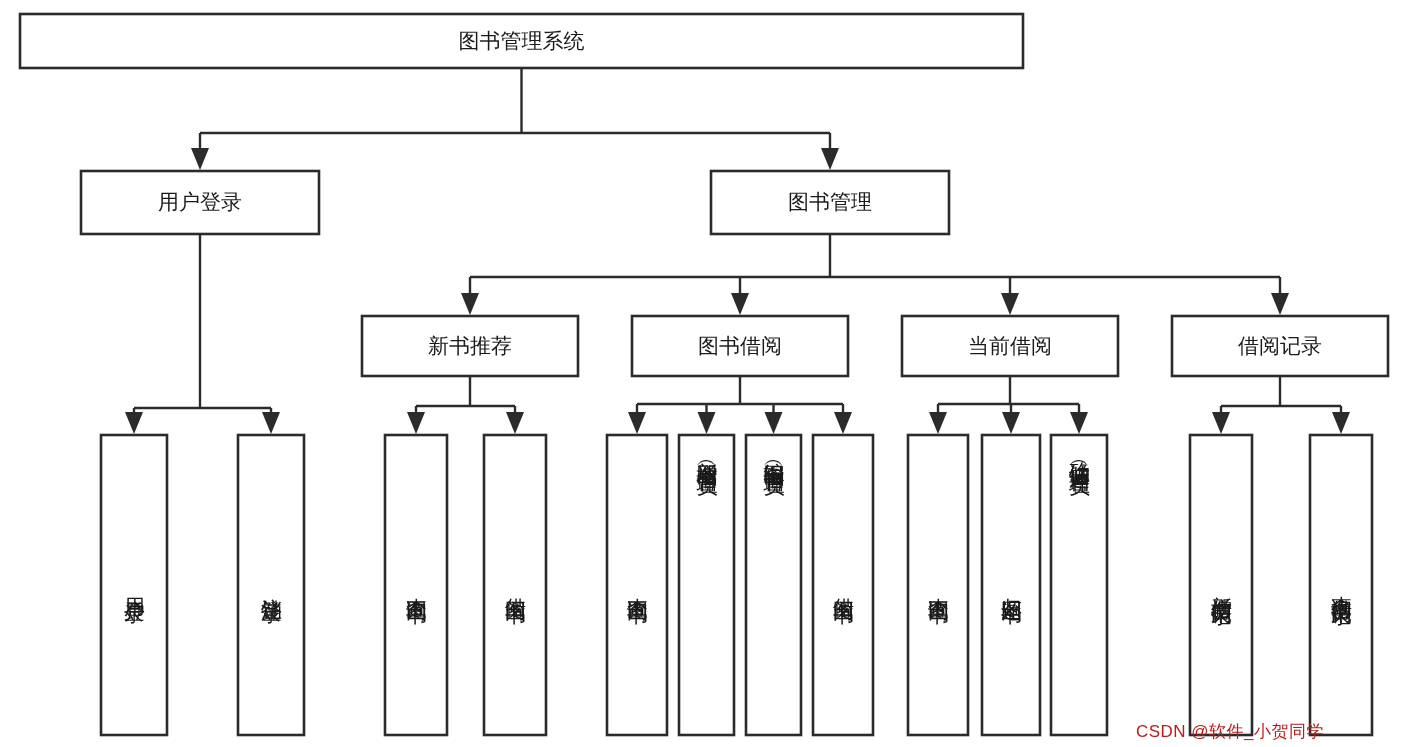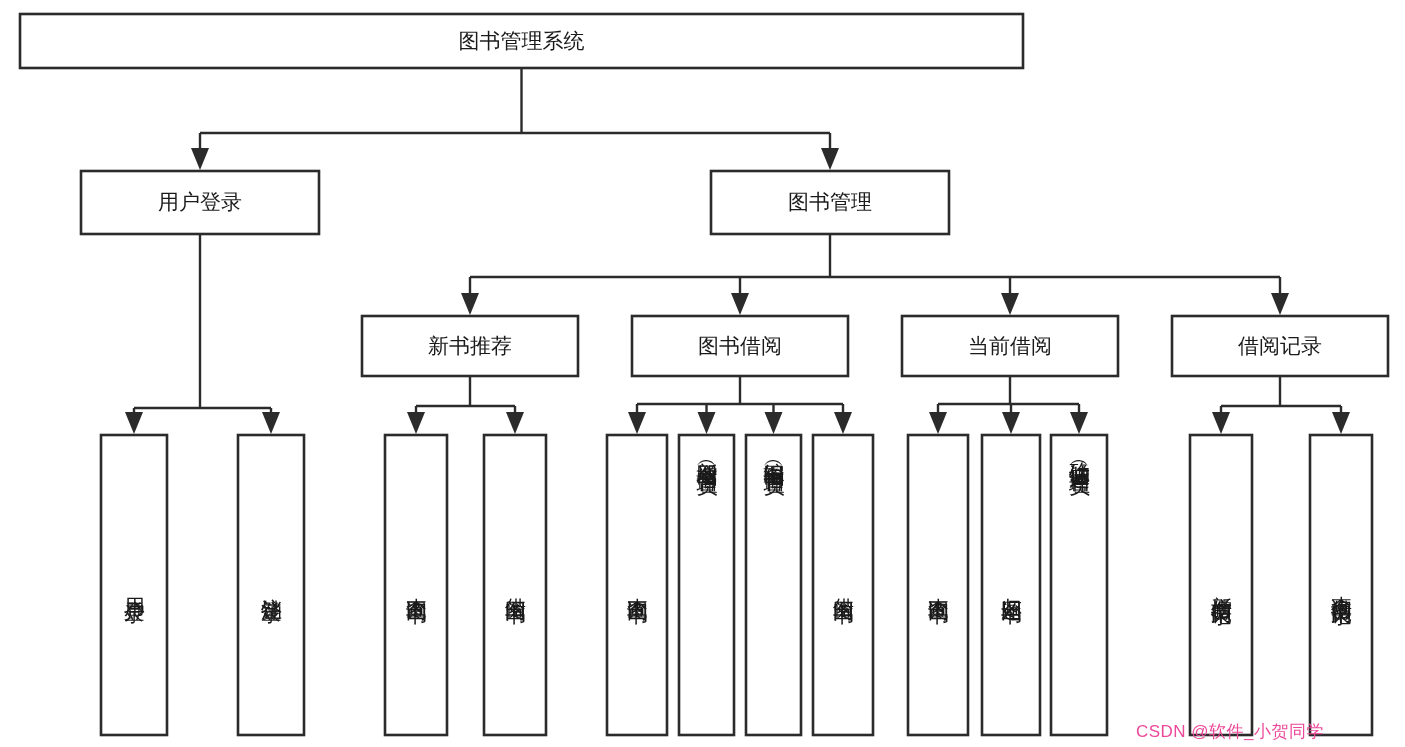--- a/index.html
+++ b/index.html
@@ -64,21 +64,21 @@
     line-height: 1.18;
     letter-spacing: 2px;
     white-space: nowrap;
   }
   .watermark {
     position: absolute;
     right: 12px;
     bottom: 4px;
     font-family: "Liberation Sans", "DejaVu Sans", sans-serif;
     font-size: 17px;
-    color: #ec4899;
+    color: #b91c1c;
     letter-spacing: 0.5px;
     white-space: nowrap;
     text-align: center;
   }
 </style>
 </head>
 <body>
 
 <div id="diagram-root">
 

